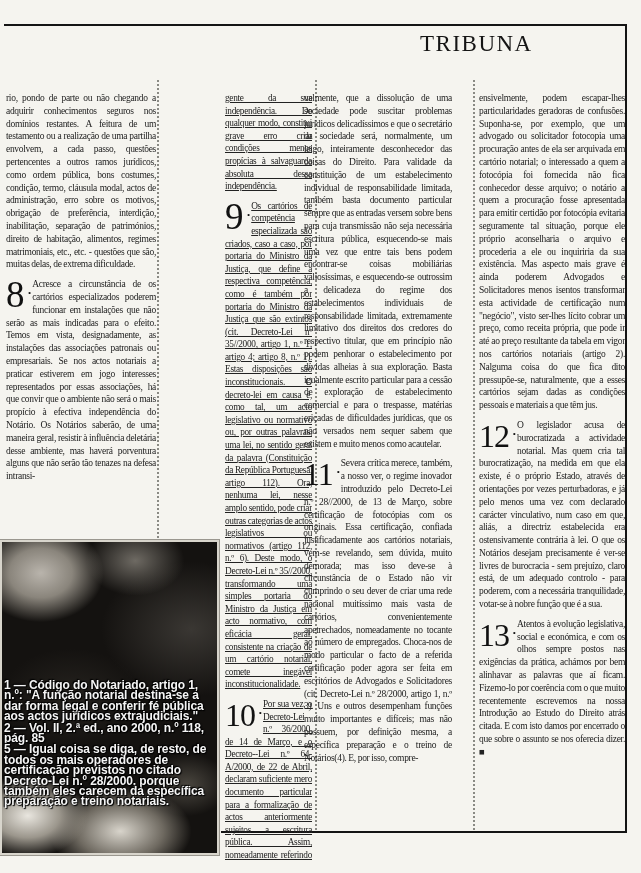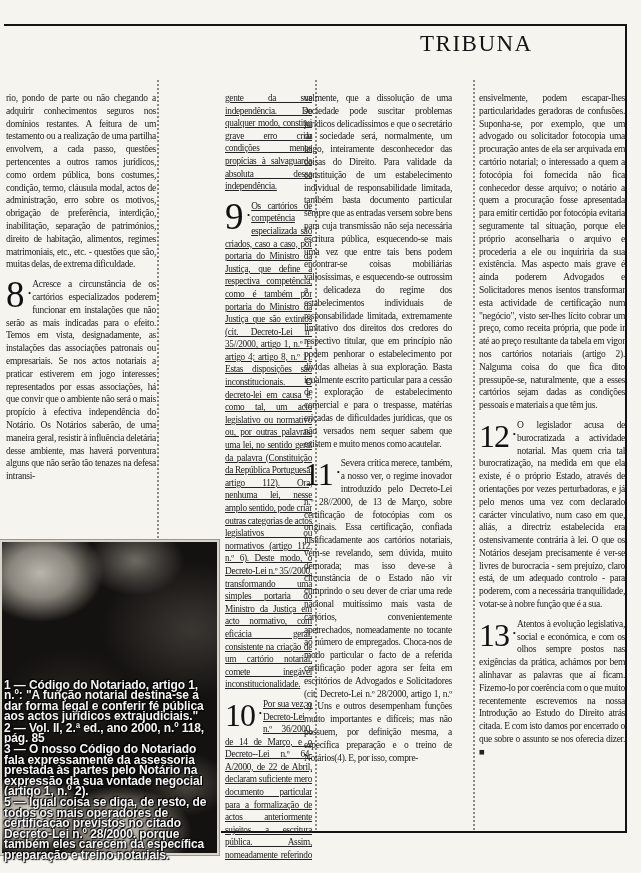--- a/index.html
+++ b/index.html
@@ -91,16 +91,15 @@
 <div id="col4" class="col">
   <p class="para"><span>ensivelmente, podem escapar-lhes particularidades geradoras de confusões. Suponha-se, por exemplo, que um advogado ou solicitador fotocopia uma procuração antes de ela ser arquivada em cartório notarial; o interessado a quem a fotocópia foi fornecida não fica conhecedor desse arquivo; o notário a quem a procuração fosse apresentada para emitir certidão por fotocópia evitaria seguramente tal situação, porque ele próprio aconselharia o arquivo e procederia a ele ou inquiriria da sua existência. Mas aspecto mais grave é ainda poderem Advogados e Solicitadores menos isentos transformar esta actividade de certificação num "negócio", visto ser-lhes lícito cobrar um preço, como receita própria, que pode ir até ao preço resultante da tabela em vigor nos cartórios notariais (artigo 2). Nalguma coisa do que fica dito pressupõe-se, naturalmente, que a esses cartórios sejam dadas as condições pessoais e materiais a que têm jus.</span></p>
   <p class="para"><span class="dropcap two">12</span><span>O legislador acusa de burocratizada a actividade notarial. Mas quem cria tal burocratização, na medida em que ela existe, é o próprio Estado, através de orientações por vezes perturbadoras, e já pelo menos uma vez com declarado carácter vinculativo, num caso em que, aliás, a directriz estabelecida era ostensivamente contrária à lei. O que os Notários desejam precisamente é ver-se livres de burocracia - sem prejuízo, claro está, de um adequado controlo - para poderem, com a necessária tranquilidade, votar-se à nobre função que é a sua.</span></p>
   <p class="para"><span class="dropcap two">13</span><span>Atentos à evolução legislativa, social e económica, e com os olhos sempre postos nas exigências da prática, achámos por bem alinhavar as palavras que aí ficam. Fizemo-lo por coerência com o que muito recentemente escrevemos na nossa Introdução ao Estudo do Direito atrás citada. E com isto damos por encerrado o que sobre o assunto se nos oferecia dizer. ■</span></p>
 </div>
 
 <div id="photo">
   <div id="footnotes">
     <p>1 — Código do Notariado, artigo 1, n.º: "A função notarial destina-se a dar forma legal e conferir fé pública aos actos jurídicos extrajudiciais."</p>
     <p>2 — Vol. II, 2.ª ed., ano 2000, n.º 118, pág. 85</p>
-    <p>3 — O nosso Código do Notariado fala expressamente da assessoria prestada às partes pelo Notário na expressão da sua vontade negocial (artigo 1, n.º 2).</p>
     <p>5 — Igual coisa se diga, de resto, de todos os mais operadores de certificação previstos no citado Decreto-Lei n.º 28/2000, porque também eles carecem da específica preparação e treino notariais.</p>
   </div>
 </div>
 
 </body></html>

